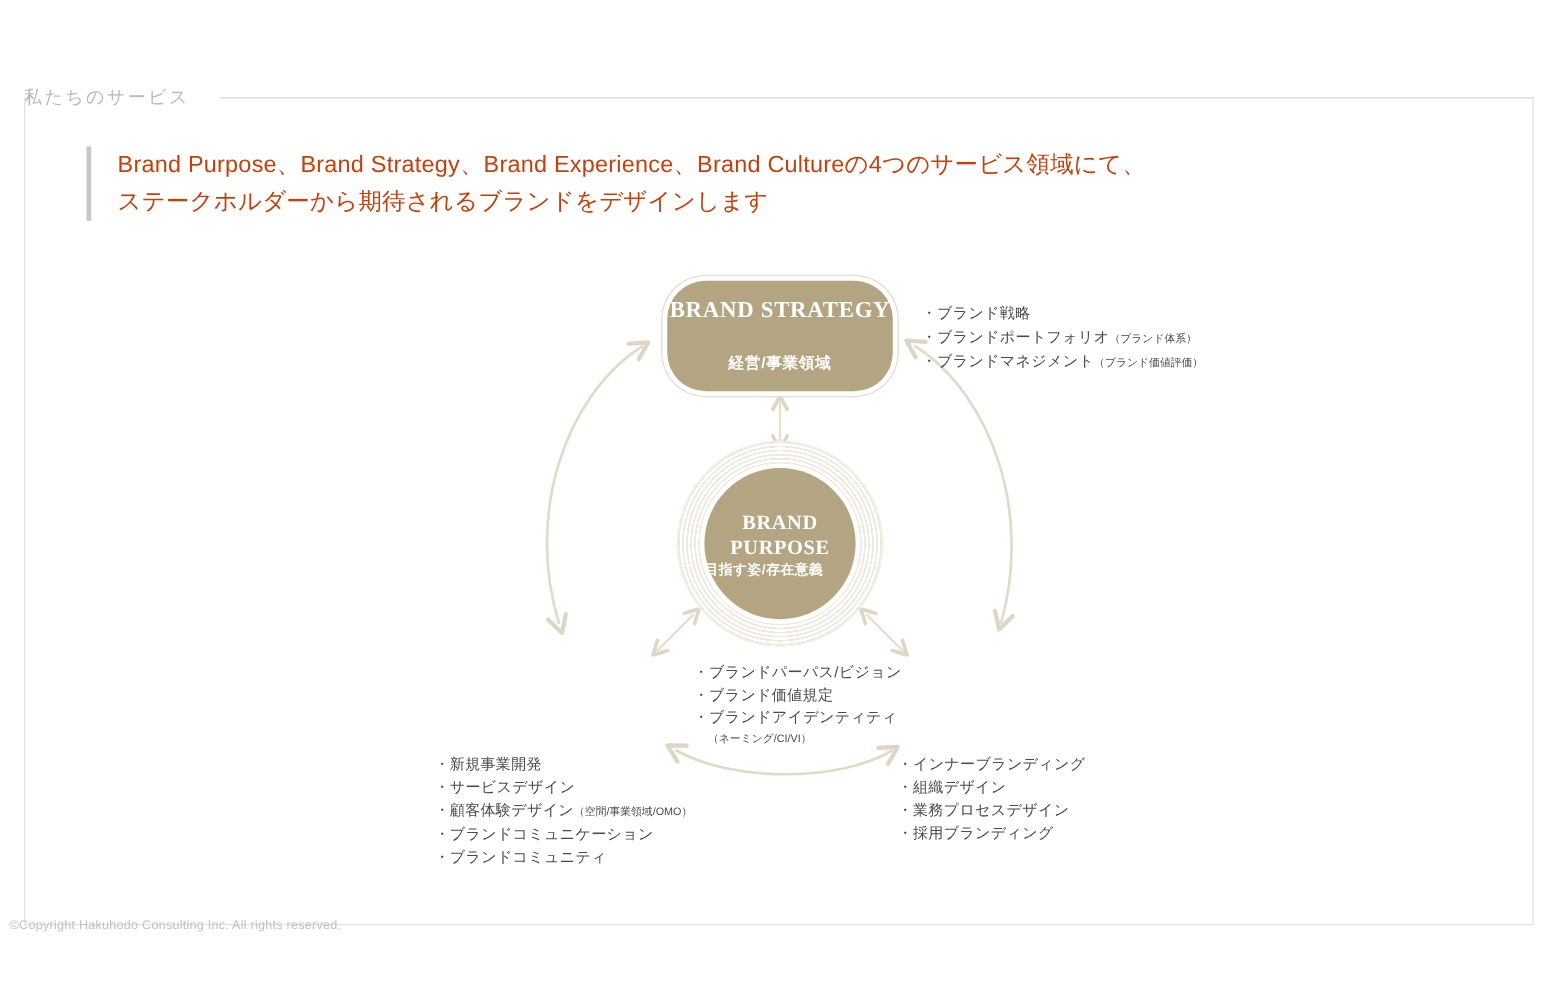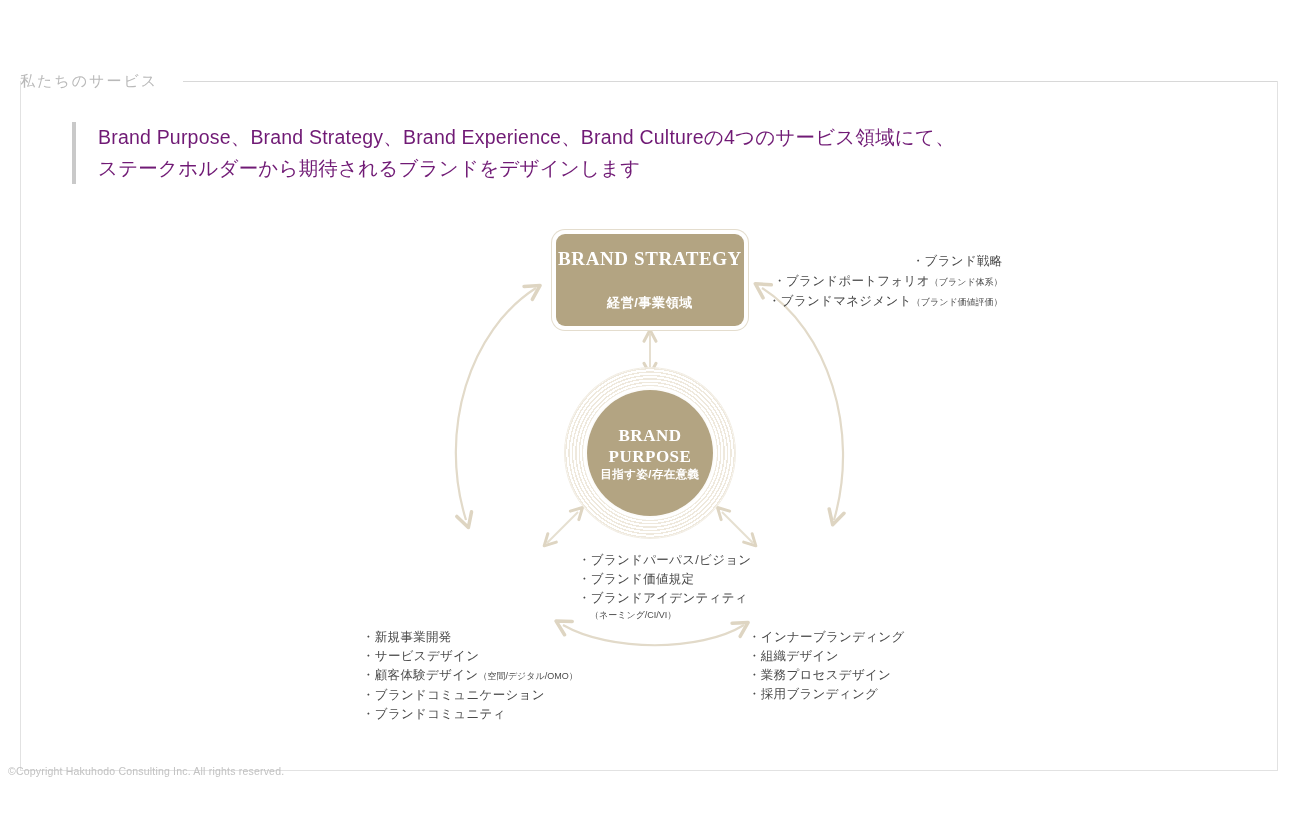--- a/index.html
+++ b/index.html
@@ -87,21 +87,21 @@
   }
   .lead-bar {
     width: 4px;
     background: #c9c9c9;
     margin-right: 22px;
     flex: 0 0 auto;
   }
   .lead-text {
     font-size: 19.5px;
     line-height: 31px;
-    color: #701a75;
+    color: #c2410c;
     letter-spacing: 0.2px;
     font-weight: 400;
   }
   .lead-text div { white-space: nowrap; }
 
   
   .diagram {
     position: absolute;
     left: 0;
     top: 0;
@@ -134,21 +134,21 @@
   .node .jp {
     margin-top: 26px;
     font-size: 13px;
     letter-spacing: 0.6px;
     white-space: nowrap;
     font-weight: 700;
   }
 
   #node-strategy {
     left: 556px; top: 234px;
-    width: 188px; height: 92px;
+    width: 188px; height: 92px; border-radius: 32px;
   }
   #node-experience {
     left: 368px; top: 528px;
     width: 186px; height: 92px;
   }
   #node-culture {
     left: 748px; top: 528px;
     width: 188px; height: 92px;
   }
 
@@ -171,21 +171,20 @@
     box-shadow: 0 0 0 1px #f1ece2;
   }
   .core-disc {
     position: absolute;
     left: 22px; top: 22px;
     width: 126px; height: 126px;
     border-radius: 50%;
     background: #b3a482;
     display: flex;
     flex-direction: column;
-    align-items: center;
     justify-content: center;
     color: #ffffff;
     box-shadow: 0 0 0 4px rgba(255,255,255,0.85);
   }
   .core-disc .en {
     font-family: "Liberation Serif", "DejaVu Serif", serif;
     font-weight: 700;
     font-size: 17px;
     line-height: 21px;
     text-align: center;
@@ -217,21 +216,21 @@
   }
   .bullets .b::before {
     content: "・";
     color: #4a4a4a;
   }
   .sub {
     font-size: 9px;
     letter-spacing: 0;
   }
 
-  #bullets-strategy { left: 768px; top: 252px; text-align: right; }
+  #bullets-strategy { left: 768px; top: 252px; }
   #bullets-purpose  { left: 578px; top: 551px; }
   #bullets-experience { left: 362px; top: 628px; }
   #bullets-culture  { left: 748px; top: 628px; }
 
   #bullets-purpose .sub-line {
     font-size: 9px;
     padding-left: 12px;
     line-height: 14px;
     letter-spacing: 0;
   }
@@ -331,21 +330,21 @@
       <li class="b"><span>ブランド価値規定</span></li>
       <li class="b"><span>ブランドアイデンティティ</span></li>
       <li class="sub-line">（ネーミング/CI/VI）</li>
     </ul>
   </div>
 
   <div class="bullets" id="bullets-experience">
     <ul>
       <li class="b"><span>新規事業開発</span></li>
       <li class="b"><span>サービスデザイン</span></li>
-      <li class="b"><span>顧客体験デザイン</span><span class="sub">（空間/デジタル/OMO）</span></li>
+      <li class="b"><span>顧客体験デザイン</span><span class="sub">（空間/事業領域/OMO）</span></li>
       <li class="b"><span>ブランドコミュニケーション</span></li>
       <li class="b"><span>ブランドコミュニティ</span></li>
     </ul>
   </div>
 
   <div class="bullets" id="bullets-culture">
     <ul>
       <li class="b"><span>インナーブランディング</span></li>
       <li class="b"><span>組織デザイン</span></li>
       <li class="b"><span>業務プロセスデザイン</span></li>

